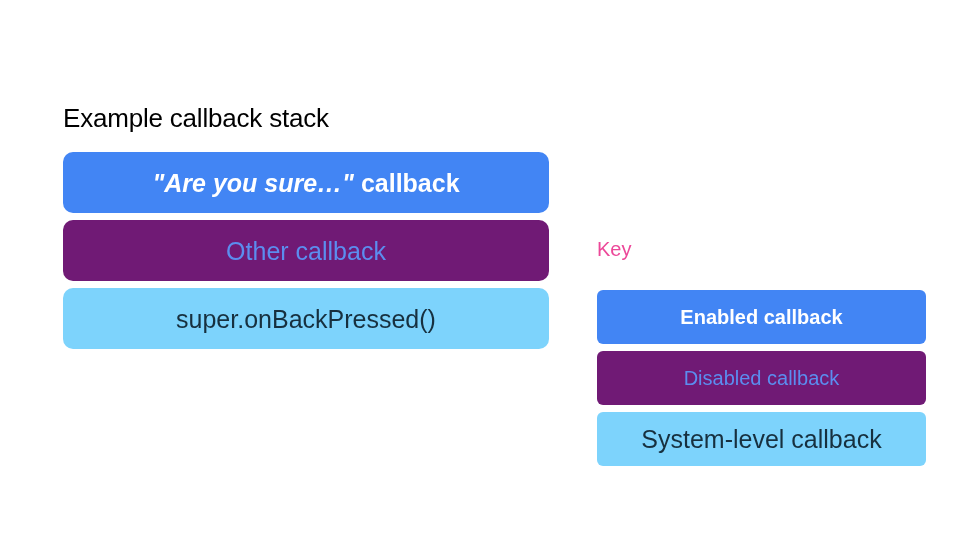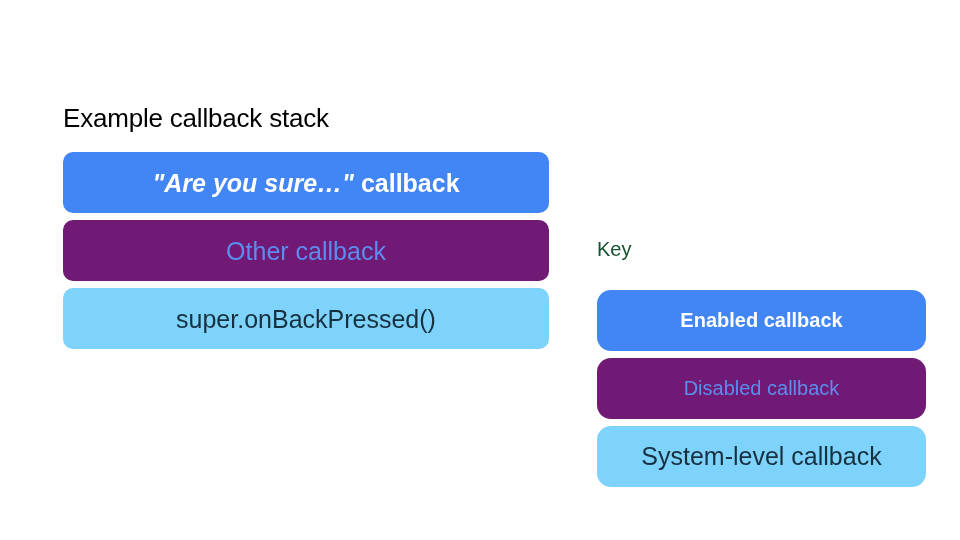--- a/index.html
+++ b/index.html
@@ -91,32 +91,32 @@
   
   .key-section {
     position: absolute;
     left: 597px;
     top: 236px;
     width: 329px;
   }
   .key-title {
     font-size: 20px;
     font-weight: 400;
-    color: #14532d;
+    color: #ec4899;
     line-height: 26px;
     margin: 0 0 28px 0;
   }
   .key-list {
     display: flex;
     flex-direction: column;
     gap: 7px;
   }
   .key-section .bar {
-    height: 61px;
-    border-radius: 14px;
+    height: 54px;
+    border-radius: 6px;
   }
   .key-section .bar-label {
     font-size: 20px;
     line-height: 25px;
   }
   .key-section .bar.system .bar-label {
     font-size: 25px;
   }
 </style>
 </head>

